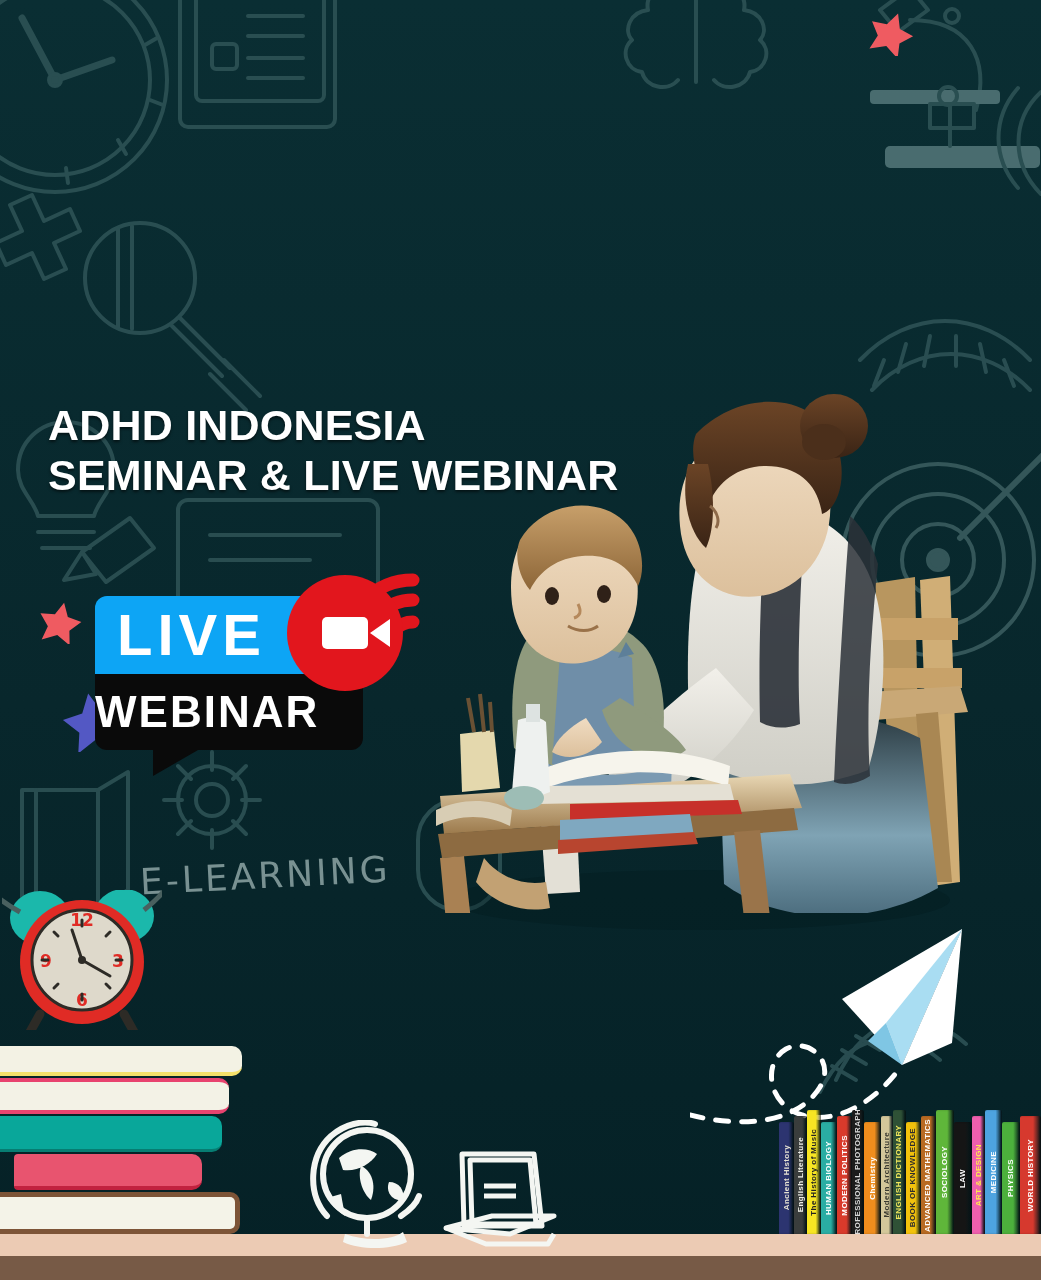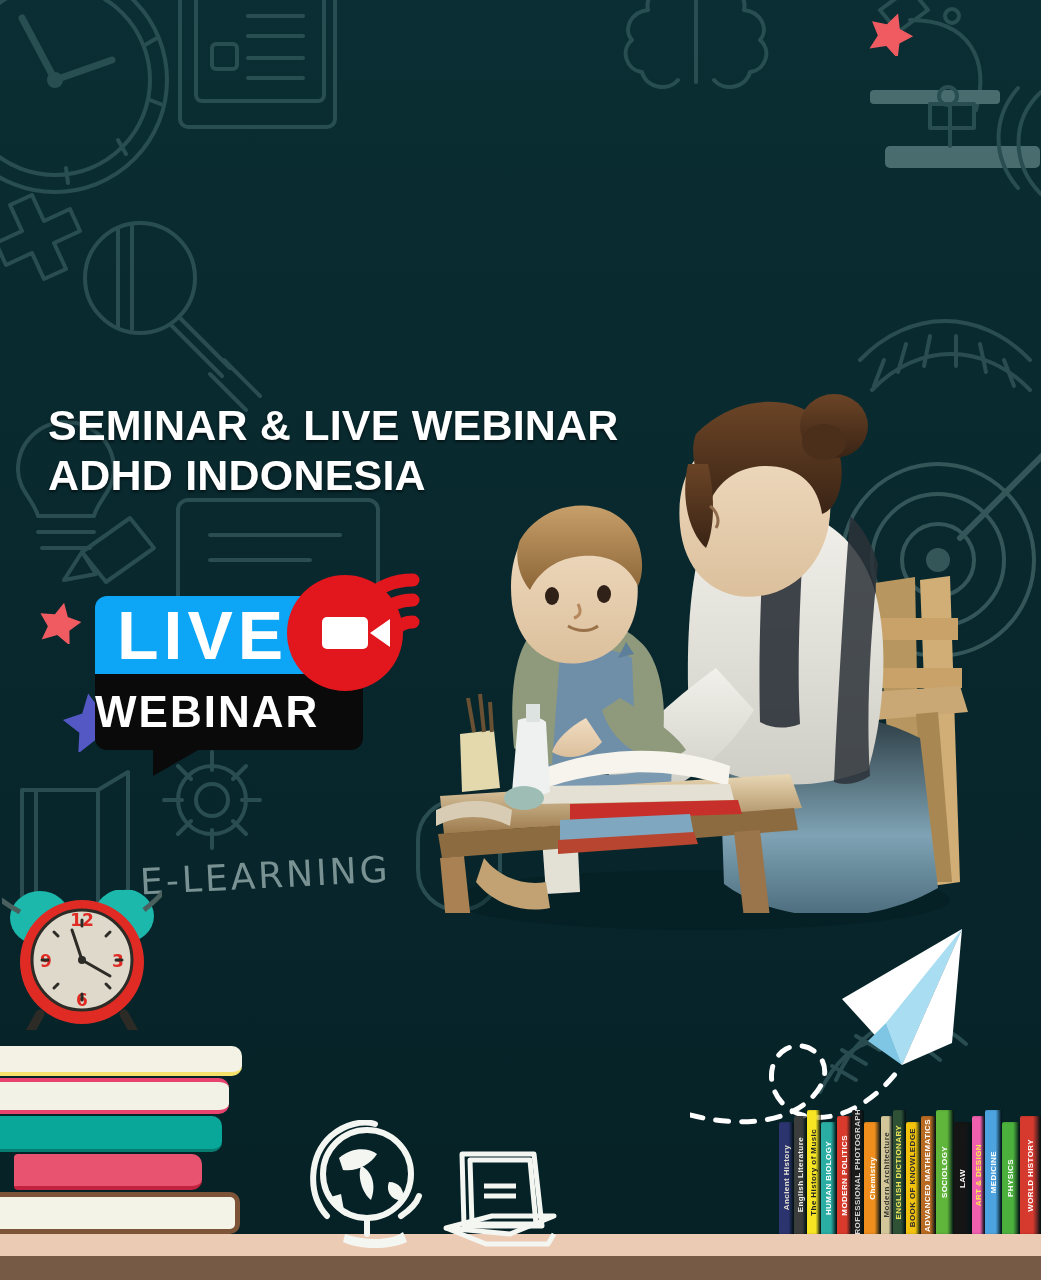--- a/index.html
+++ b/index.html
@@ -36,21 +36,21 @@
   }
   .badge-live{
     position:absolute;left:0;top:18px;
     width:268px;height:78px;
     background:#0da5f5;
     border-radius:12px 12px 0 0;
     display:flex;align-items:center;
     padding-left:22px;
   }
   .badge-live span{
-    color:#ffffff;font-size:68px;font-weight:bold;
+    color:#ffffff;font-size:58px;font-weight:bold;
     letter-spacing:5px;line-height:58px;
   }
   .badge-webinar{
     position:absolute;left:0;top:96px;
     width:268px;height:76px;
     background:#0a0a0a;
     border-radius:0 0 12px 12px;
     display:flex;align-items:center;
   }
   .badge-webinar span{
@@ -258,22 +258,22 @@
         <path d="M940 1060 c-40 -34 -90 -30 -120 32"></path>
         <path d="M966 1044 c-42 -38 -100 -34 -130 36"></path>
         <path d="M832 1066 l24 14 M842 1050 l24 14 M856 1036 l24 14 M874 1026 l22 14 M896 1020 l22 14 M920 1022 l20 16"></path>
       </g>
     </g>
 
     <ellipse cx="700" cy="900" rx="250" ry="30" fill="#041a1e" opacity="0.35"></ellipse>
   </svg>
 
   <div class="title-block">
+    <p class="title-line">ADHD INDONESIA</p>
     <p class="title-line">SEMINAR &amp; LIVE WEBINAR</p>
-    <p class="title-line">ADHD INDONESIA</p>
   </div>
 
   <svg class="star" style="left:38px;top:600px;width:44px;height:44px;" viewBox="0 0 40 40">
     <path d="M20 2 L26 14 L39 16 L30 26 L33 39 L20 32 L7 39 L10 26 L1 16 L14 14 Z" fill="#ef5b61" transform="rotate(12 20 20)"></path>
   </svg>
   <svg class="star" style="left:62px;top:690px;width:62px;height:62px;" viewBox="0 0 40 40">
     <path d="M20 2 L26 14 L39 16 L30 26 L33 39 L20 32 L7 39 L10 26 L1 16 L14 14 Z" fill="#5358c4" transform="rotate(-10 20 20)"></path>
   </svg>
   <svg class="star" style="left:868px;top:10px;width:46px;height:46px;z-index:20;" viewBox="0 0 40 40">
     <path d="M20 2 L26 14 L39 16 L30 26 L33 39 L20 32 L7 39 L10 26 L1 16 L14 14 Z" fill="#ef5b61" transform="rotate(20 20 20)"></path>

